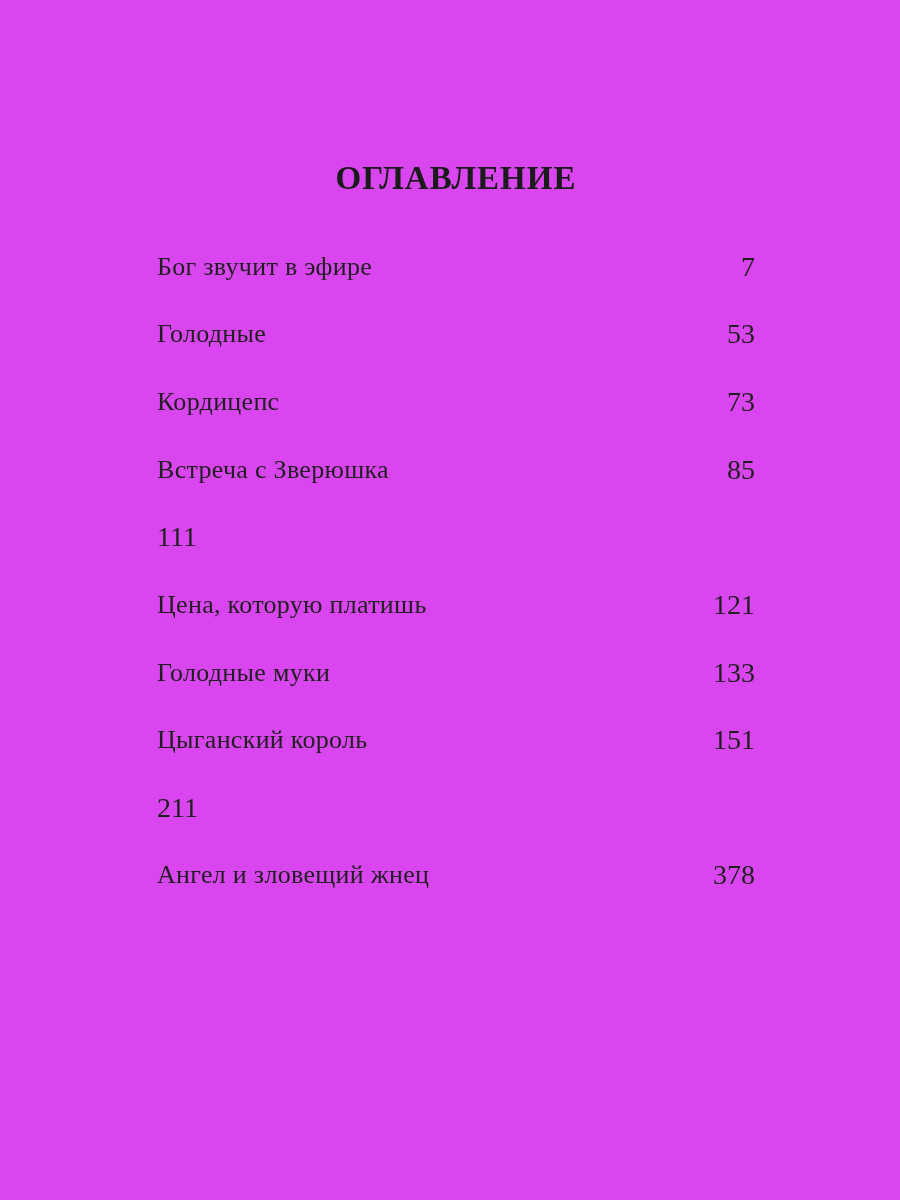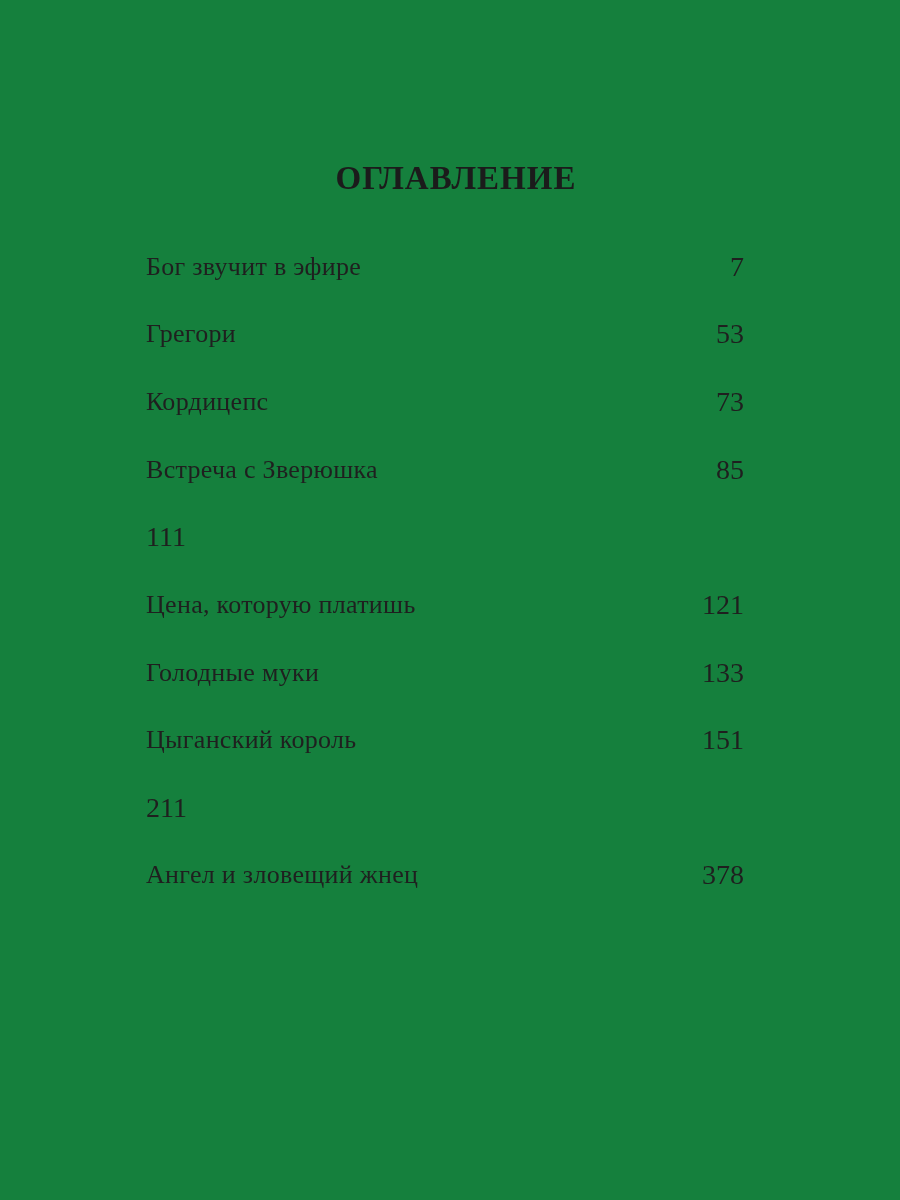--- a/index.html
+++ b/index.html
@@ -4,40 +4,40 @@
 <style>
   html, body {
     margin: 0;
     padding: 0;
     background: #ffffff;
   }
   .page {
     position: relative;
     width: 900px;
     height: 1200px;
-    background: #15803d;
+    background: #d946ef;
     overflow: hidden;
     font-family: "Liberation Serif", "DejaVu Serif", serif;
     color: #1f1f1f;
   }
   .toc-heading {
     position: absolute;
     top: 138px;
     left: 0;
     width: 912px; 
     text-align: center;
     font-size: 33px;
     font-weight: bold;
     letter-spacing: 1px;
     color: #1b1b1b;
   }
   .toc-list {
     position: absolute;
     top: 233px;
-    left: 146px;
+    left: 157px;
     width: 598px;
   }
   .toc-row {
     height: 67.64px;
     display: flex;
     justify-content: space-between;
     align-items: center;
   }
   .toc-title {
     font-size: 26px;
@@ -58,21 +58,21 @@
   <h1 class="toc-heading">ОГЛАВЛЕНИЕ</h1>
 
   <div class="toc-list">
 
     <div class="toc-row">
       <span class="toc-title">Бог звучит в эфире</span>
       <span class="toc-page">7</span>
     </div>
 
     <div class="toc-row">
-      <span class="toc-title">Грегори</span>
+      <span class="toc-title">Голодные</span>
       <span class="toc-page">53</span>
     </div>
 
     <div class="toc-row">
       <span class="toc-title">Кордицепс</span>
       <span class="toc-page">73</span>
     </div>
 
     <div class="toc-row">
       <span class="toc-title">Встреча с Зверюшка</span>

